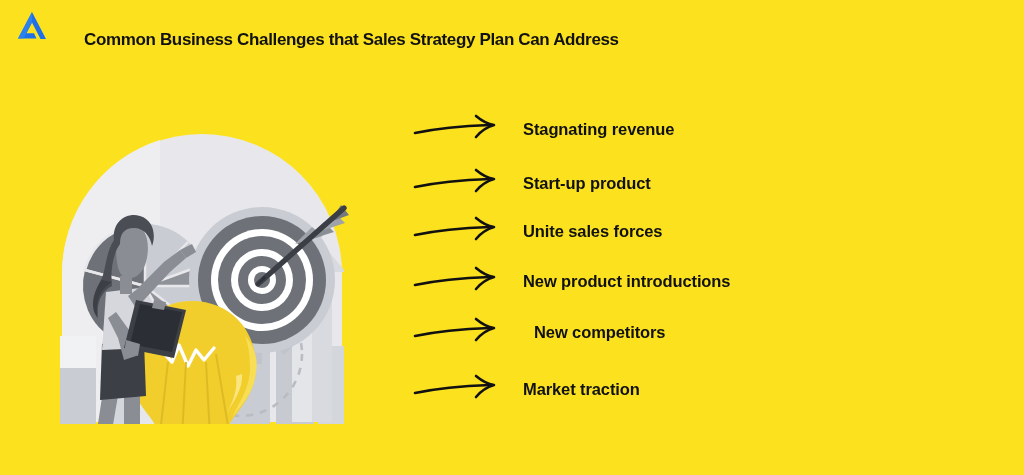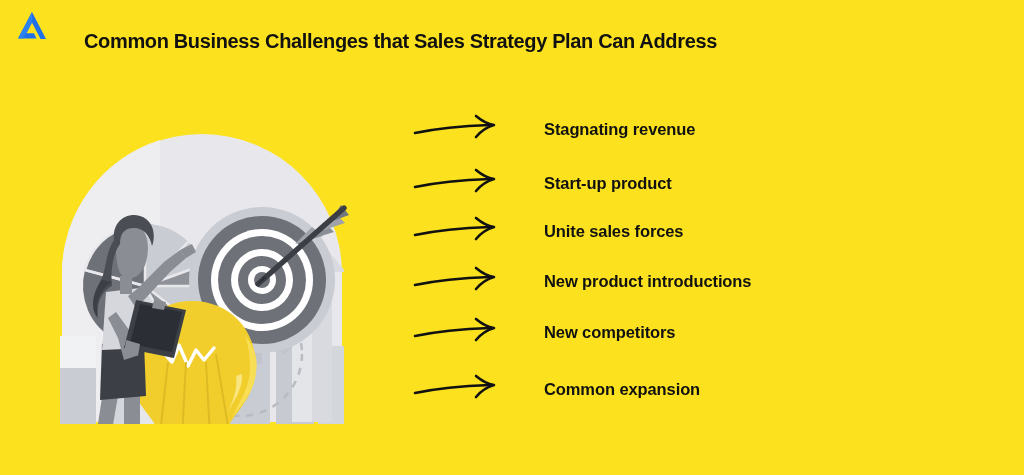--- a/index.html
+++ b/index.html
@@ -16,21 +16,21 @@
   
   #logo {
     position:absolute; left:12px; top:9px;
     width:40px; height:36px;
   }
   
   #title {
     position:absolute;
     left:84px; top:30px;
     width:880px;
-    font-size:20px;
+    font-size:17px;
     font-weight:bold;
     letter-spacing:-0.35px;
     color:#111111;
     white-space:nowrap;
   }
   
   #illustration {
     position:absolute;
     left:40px; top:104px;
     width:325px; height:320px;
@@ -47,23 +47,23 @@
     width:600px; height:34px;
     display:flex; align-items:center;
   }
   .row .arrow { width:96px; height:30px; flex:0 0 96px; }
   .row .label {
     font-size:16.5px;
     font-weight:bold;
     color:#111111;
     letter-spacing:-0.1px;
     white-space:nowrap;
-    margin-left:36px;
-  }
-  .row.indent .label { margin-left:36px; }
+    margin-left:15px;
+  }
+  .row.indent .label { margin-left:26px; }
 </style>
 </head>
 <body>
 
 <div id="slide">
 
   <div id="logo">
     <svg viewBox="0 0 40 36" width="40" height="36">
       <path d="M20 3 L34 30 L28.5 30 L20 13.5 L14.5 24.3 L22 24.3 L24.5 29.6 L6 29.6 Z" fill="#1E6FE8"></path>
       <path d="M20 3 L6 29.6 L11.5 29.6 L20 13.5 Z" fill="#2E86F0" opacity="0.85"></path>
@@ -311,17 +311,17 @@
       <span class="label">New competitors</span>
     </div>
 
     <div class="row" style="top:268px">
       <span class="arrow">
         <svg viewBox="0 0 96 30" width="96" height="30">
           <path d="M3 19 C22 15 48 12 78 11" stroke="#111" stroke-width="2.6" fill="none" stroke-linecap="round"></path>
           <path d="M64 2 C70 7 75 10 82 11 C75 13 69 17 64 23" stroke="#111" stroke-width="2.6" fill="none" stroke-linecap="round" stroke-linejoin="round"></path>
         </svg>
       </span>
-      <span class="label">Common expansion</span>
+      <span class="label">Market traction</span>
     </div>
   </div>
 
 </div>
 
 </body></html>

